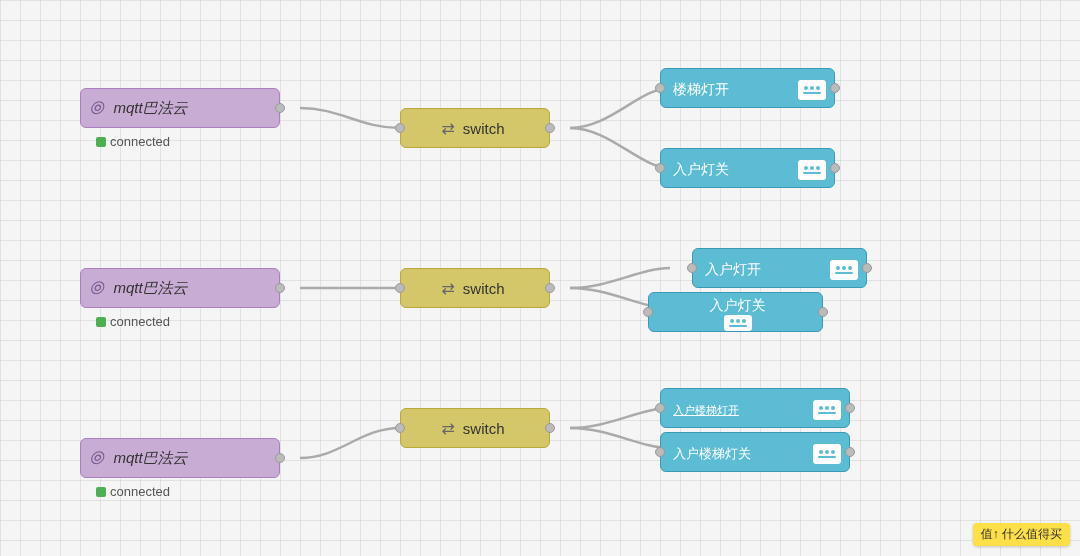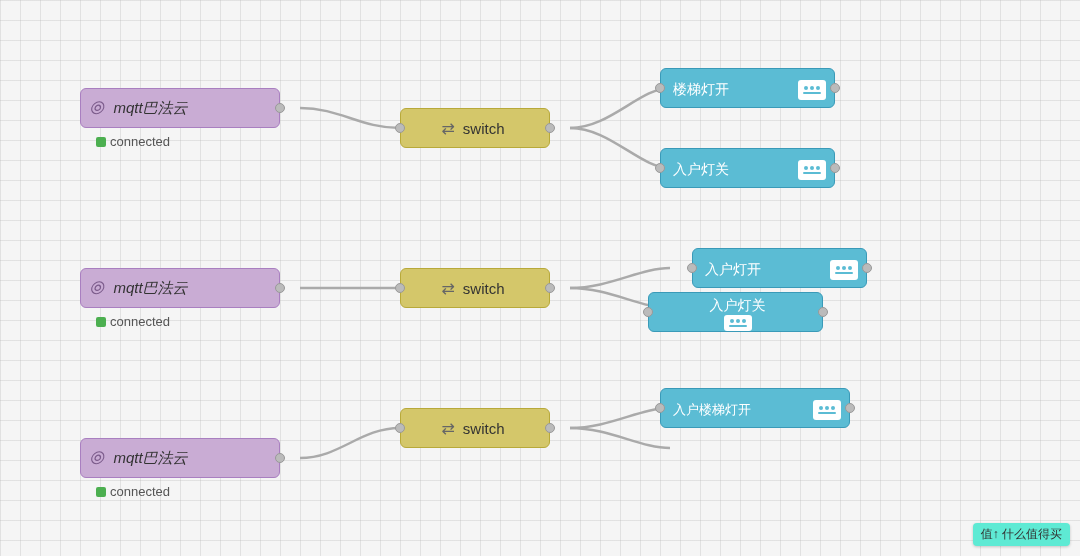--- a/index.html
+++ b/index.html
@@ -154,21 +154,21 @@
       width: 1080px;
       height: 556px;
       pointer-events: none;
     }
 
     
     .watermark {
       position: absolute;
       bottom: 10px;
       right: 10px;
-      background: #5eead4;
+      background: #fde047;
       border-radius: 4px;
       padding: 3px 8px;
       font-size: 12px;
       color: #333;
       box-shadow: 0 1px 3px rgba(0,0,0,0.2);
     }
   </style>
 </head>
 <body>
 
@@ -297,29 +297,42 @@
 
   <div class="node node-switch" style="left:400px; top:408px;">
     <div class="port port-left"></div>
     <span style="font-size:16px; margin-right:8px; color:#666;">⇄</span>
     <span>switch</span>
     <div class="port port-right"></div>
   </div>
 
   <div class="node node-output" style="left:660px; top:388px; width:190px;">
     <div class="port port-left"></div>
-    <span style="flex:1; font-size:13px;">入户楼梯灯开</span>
-    <div class="router-icon">
-      <div class="router-dots">
-        <div class="router-dot"></div>
-          <div class="router-dot"></div>
-          <div class="router-dot"></div>
-      </div>
-      <div class="router-line"></div>
-    </div>
-    <div class="port port-right"></div>
-  </div>
-
+    <span style="flex:1; font-size:11px;text-decoration:underline;">入户楼梯灯开</span>
+    <div class="router-icon">
+      <div class="router-dots">
+        <div class="router-dot"></div>
+          <div class="router-dot"></div>
+          <div class="router-dot"></div>
+      </div>
+      <div class="router-line"></div>
+    </div>
+    <div class="port port-right"></div>
+  </div>
+
+  <div class="node node-output" style="left:660px; top:432px; width:190px;">
+    <div class="port port-left"></div>
+    <span style="flex:1; font-size:13px;">入户楼梯灯关</span>
+    <div class="router-icon">
+      <div class="router-dots">
+        <div class="router-dot"></div>
+          <div class="router-dot"></div>
+          <div class="router-dot"></div>
+      </div>
+      <div class="router-line"></div>
+    </div>
+    <div class="port port-right"></div>
+  </div>
 
   <div class="watermark">
     <span>值↑ 什么值得买</span>
   </div>
 </div>
 
 </body></html>

